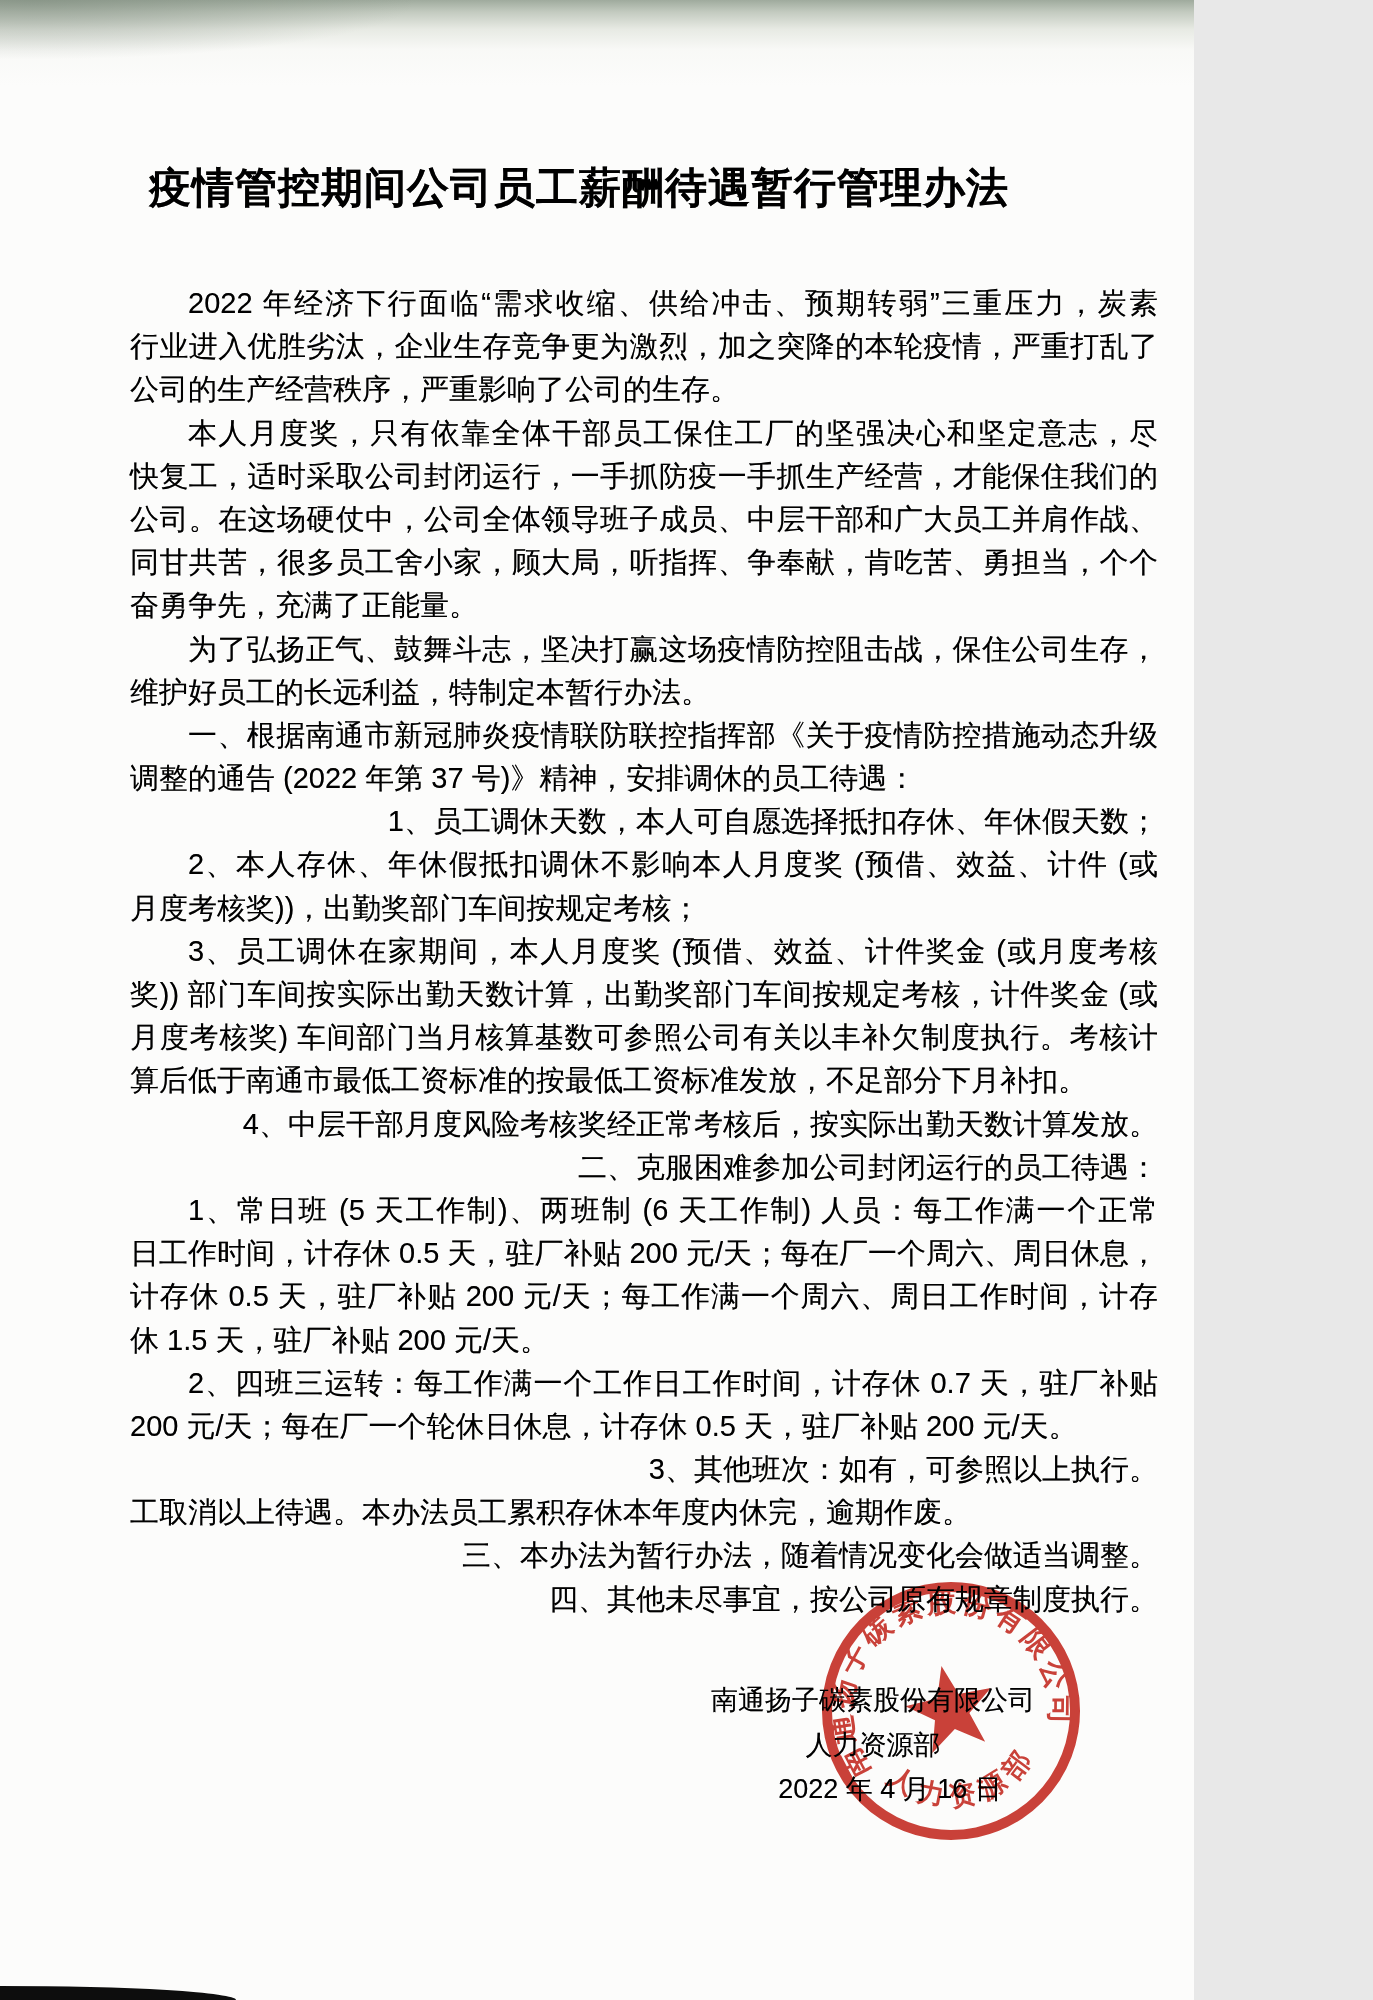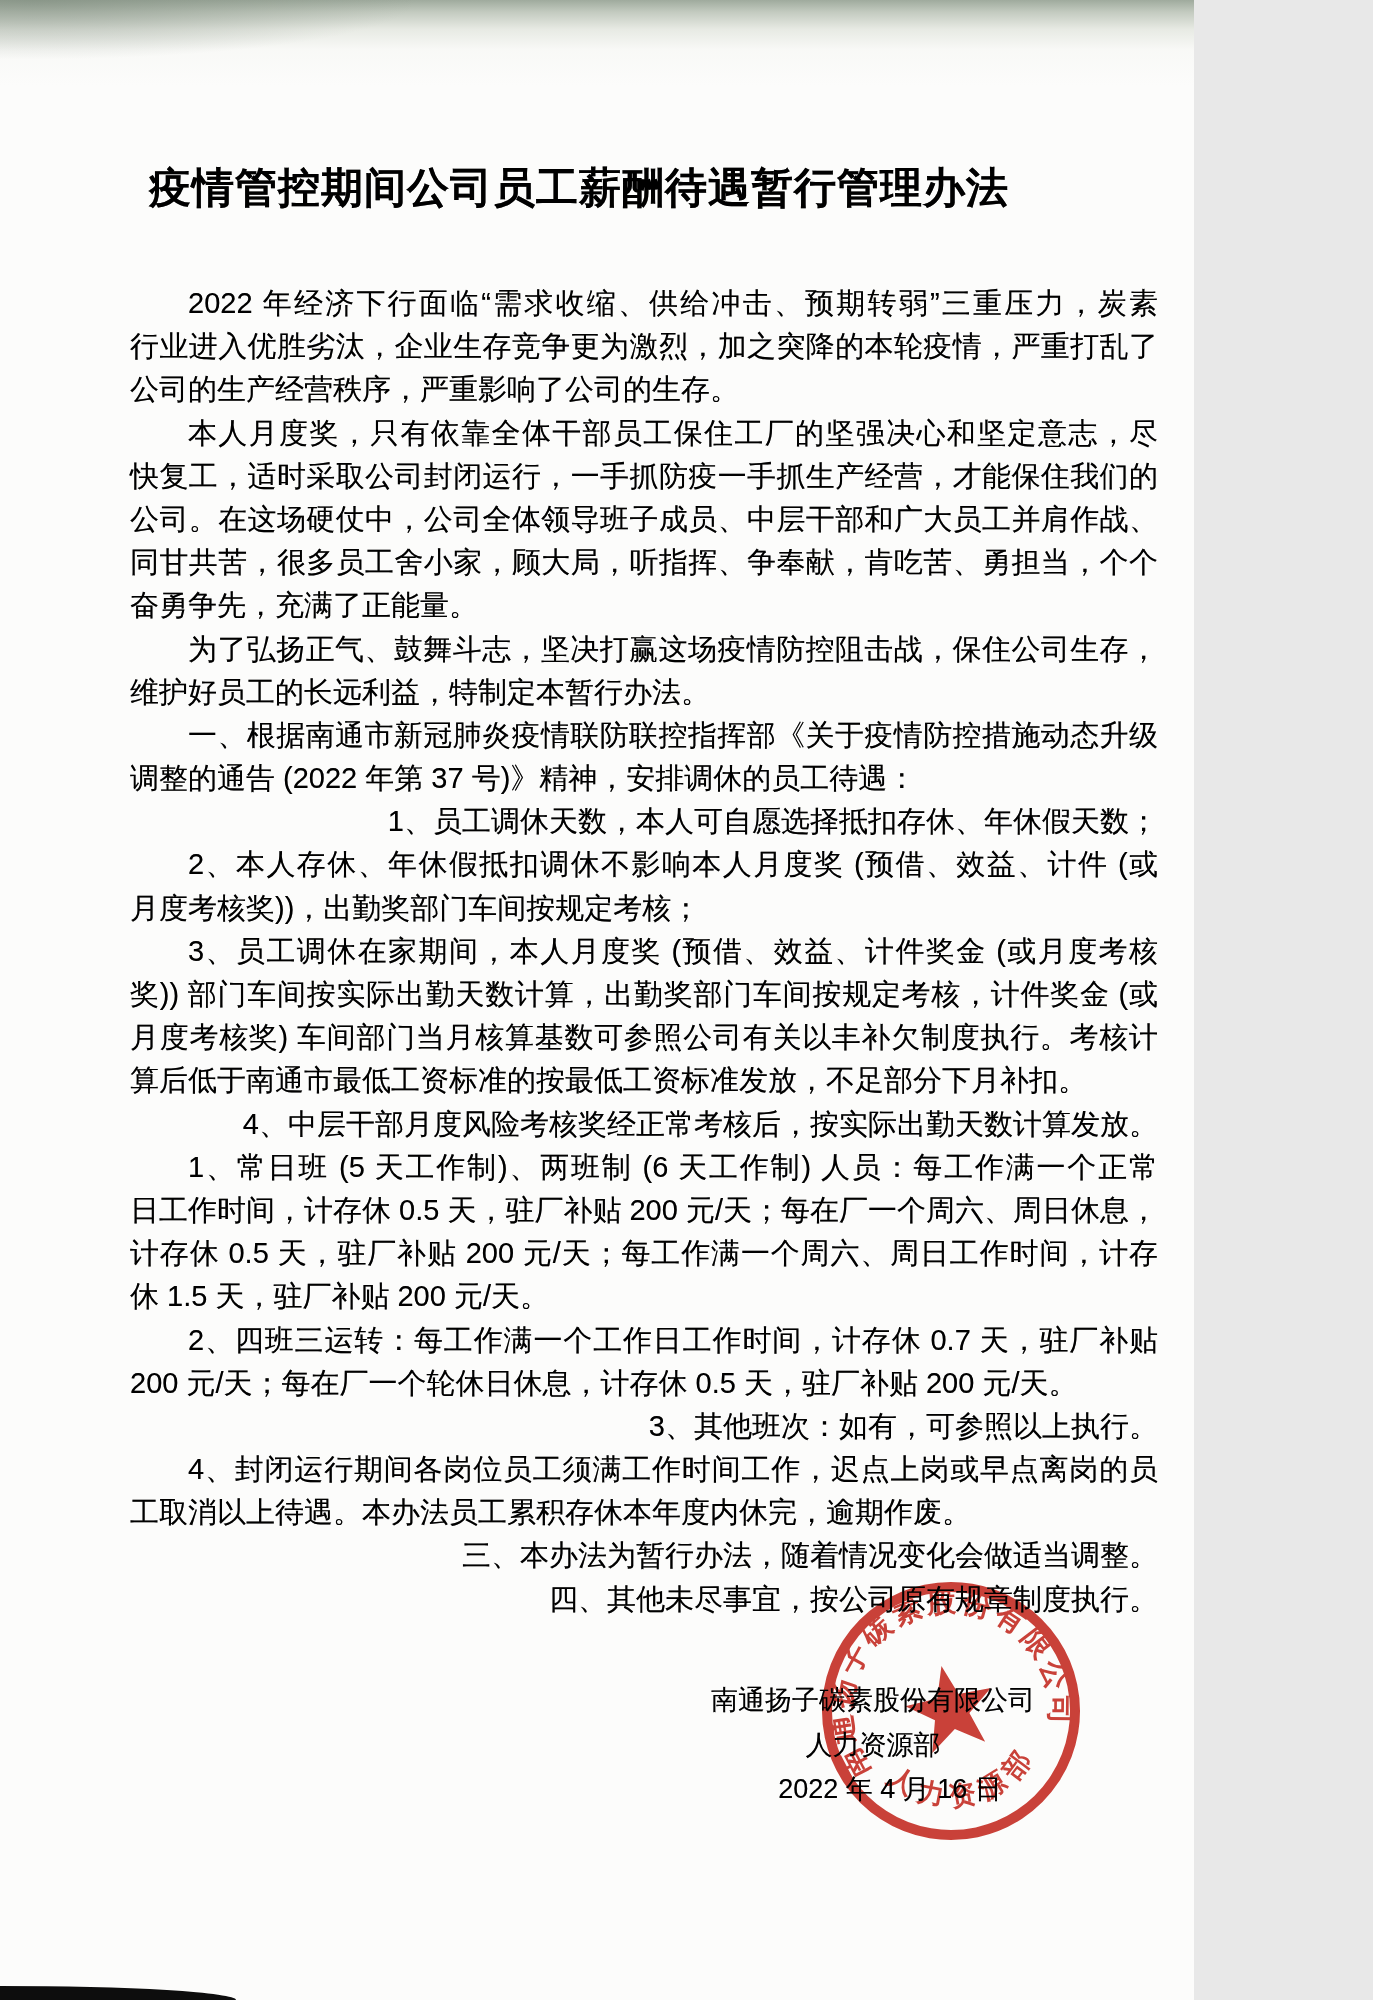--- a/index.html
+++ b/index.html
@@ -91,28 +91,28 @@
       <div class="line in j b">一、根据南通市新冠肺炎疫情联防联控指挥部《关于疫情防控措施动态升级</div>
       <div class="line b">调整的通告 (2022 年第 37 号)》精神，安排调休的员工待遇：</div>
       <div class="line in">1、员工调休天数，本人可自愿选择抵扣存休、年休假天数；</div>
       <div class="line in j">2、本人存休、年休假抵扣调休不影响本人月度奖 (预借、效益、计件 (或</div>
       <div class="line">月度考核奖))，出勤奖部门车间按规定考核；</div>
       <div class="line in j">3、员工调休在家期间，本人月度奖 (预借、效益、计件奖金 (或月度考核</div>
       <div class="line j">奖)) 部门车间按实际出勤天数计算，出勤奖部门车间按规定考核，计件奖金 (或</div>
       <div class="line j">月度考核奖) 车间部门当月核算基数可参照公司有关以丰补欠制度执行。考核计</div>
       <div class="line">算后低于南通市最低工资标准的按最低工资标准发放，不足部分下月补扣。</div>
       <div class="line in">4、中层干部月度风险考核奖经正常考核后，按实际出勤天数计算发放。</div>
+      <div class="line in b">二、克服困难参加公司封闭运行的员工待遇：</div>
       <div class="line in j">1、常日班 (5 天工作制)、两班制 (6 天工作制) 人员：每工作满一个正常</div>
       <div class="line j">日工作时间，计存休 0.5 天，驻厂补贴 200 元/天；每在厂一个周六、周日休息，</div>
       <div class="line j">计存休 0.5 天，驻厂补贴 200 元/天；每工作满一个周六、周日工作时间，计存</div>
       <div class="line">休 1.5 天，驻厂补贴 200 元/天。</div>
       <div class="line in j">2、四班三运转：每工作满一个工作日工作时间，计存休 0.7 天，驻厂补贴</div>
       <div class="line">200 元/天；每在厂一个轮休日休息，计存休 0.5 天，驻厂补贴 200 元/天。</div>
       <div class="line in">3、其他班次：如有，可参照以上执行。</div>
-      <div class="line in j">4、封闭运行期间各岗位员工须满工作时间工作，迟点上岗或早点离岗的员</div>
       <div class="line">工取消以上待遇。本办法员工累积存休本年度内休完，逾期作废。</div>
       <div class="line in b">三、本办法为暂行办法，随着情况变化会做适当调整。</div>
       <div class="line in b">四、其他未尽事宜，按公司原有规章制度执行。</div>
     </div>
 
   <div class="signature">
     <div class="sig-row">南通扬子碳素股份有限公司</div>
     <div class="sig-row">人力资源部</div>
     <div class="sig-row date">2022 年 4 月 16 日</div>
   </div>

